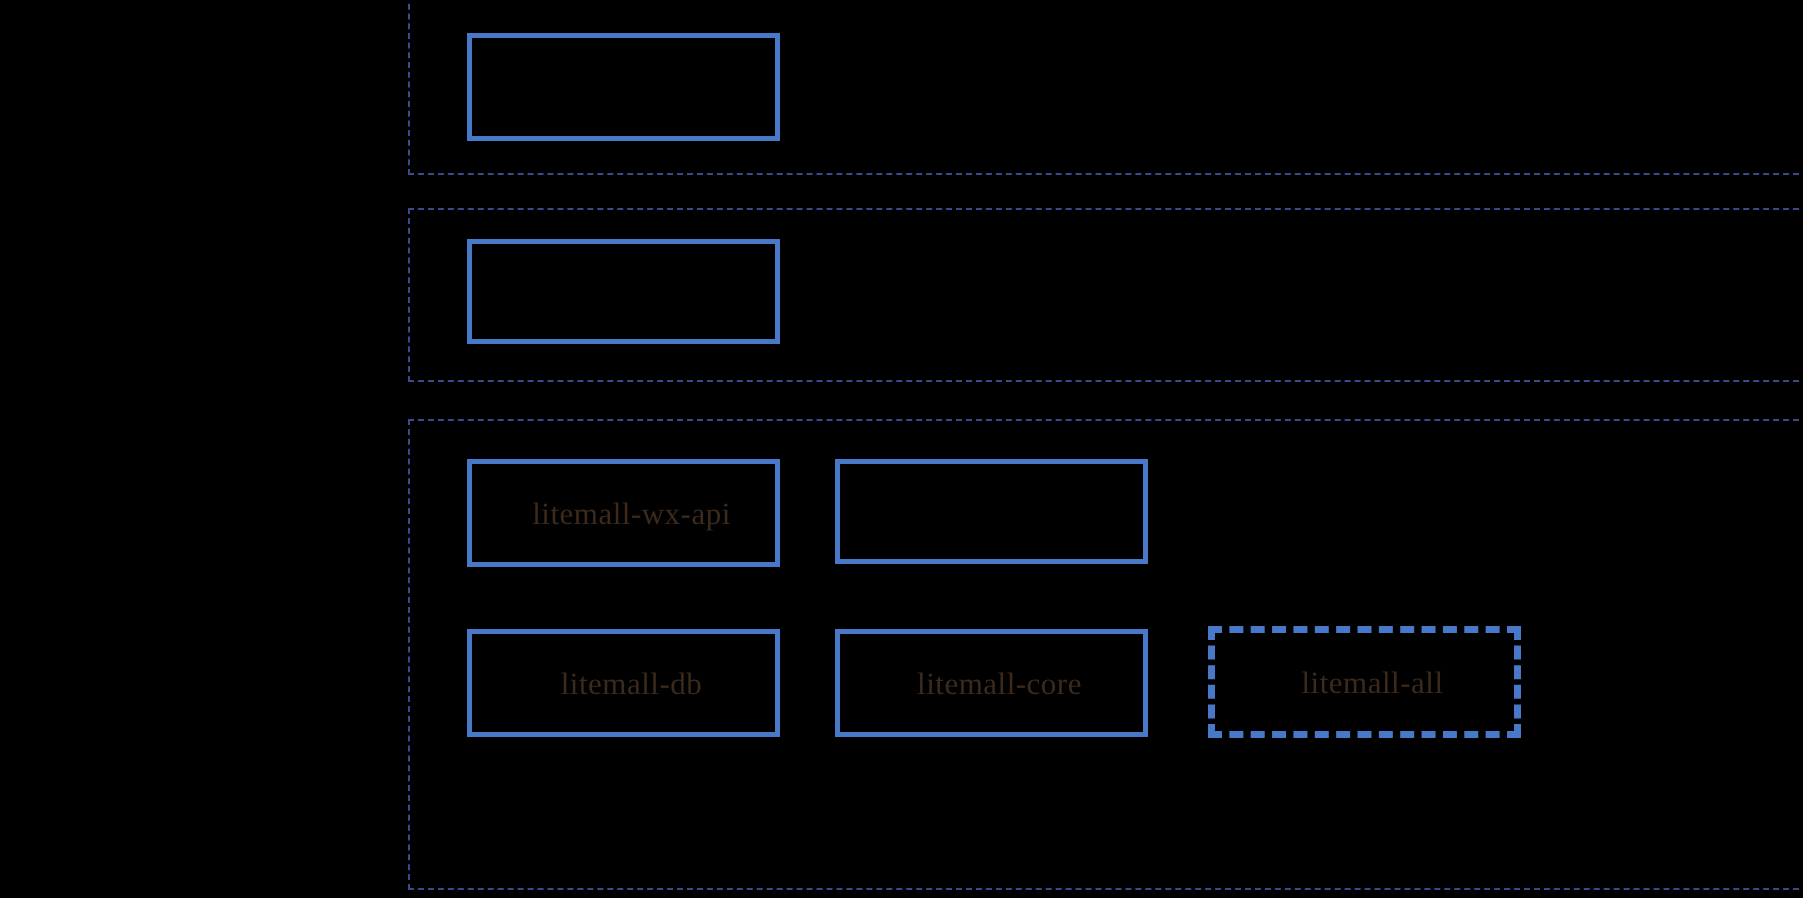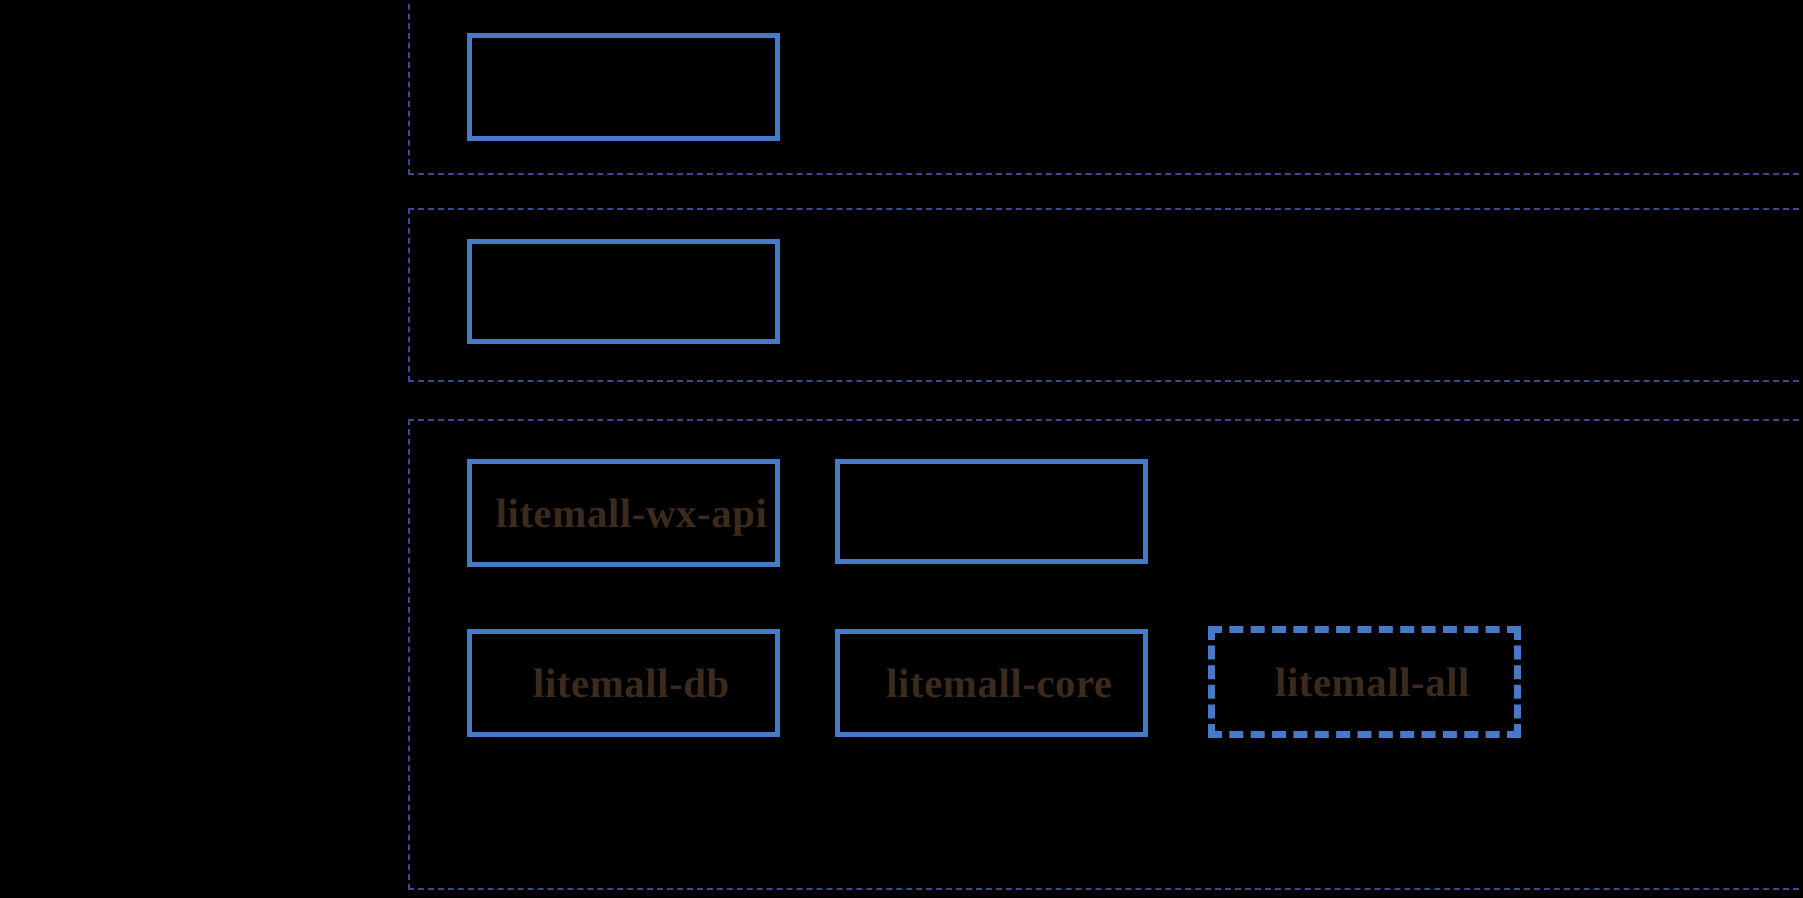--- a/index.html
+++ b/index.html
@@ -45,22 +45,22 @@
   }
   .module.solid {
     border: 5px solid #4878c8;
   }
   .module.dashed {
     border: 7px dashed #4878c8;
   }
 
   .module-label {
     color: #3c2a1c;
-    font-size: 41px;
-    font-weight: 700;
+    font-size: 31px;
+    font-weight: 400;
     letter-spacing: 0.5px;
     line-height: 1;
     white-space: nowrap;
     font-family: "Liberation Serif", "DejaVu Serif", serif;
     text-rendering: geometricPrecision;
     margin-left: 16px;
   }
   .module-label:empty { display: none; }
 </style>
 </head>

